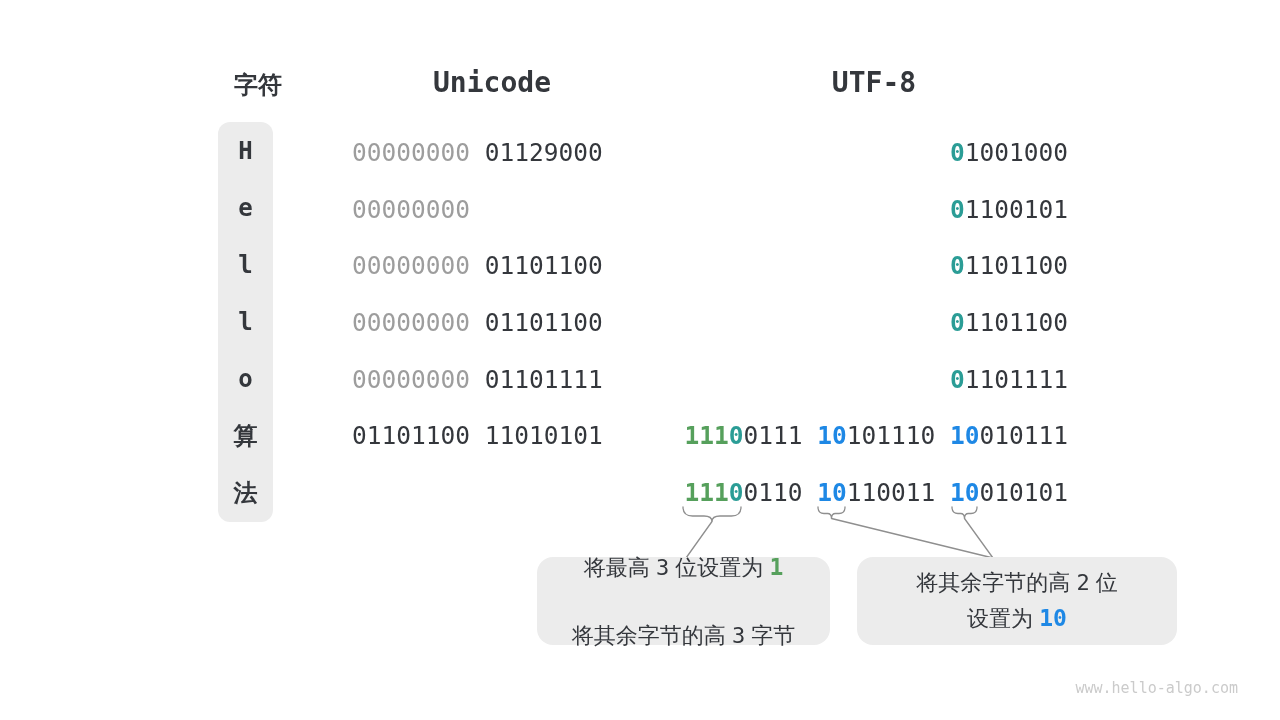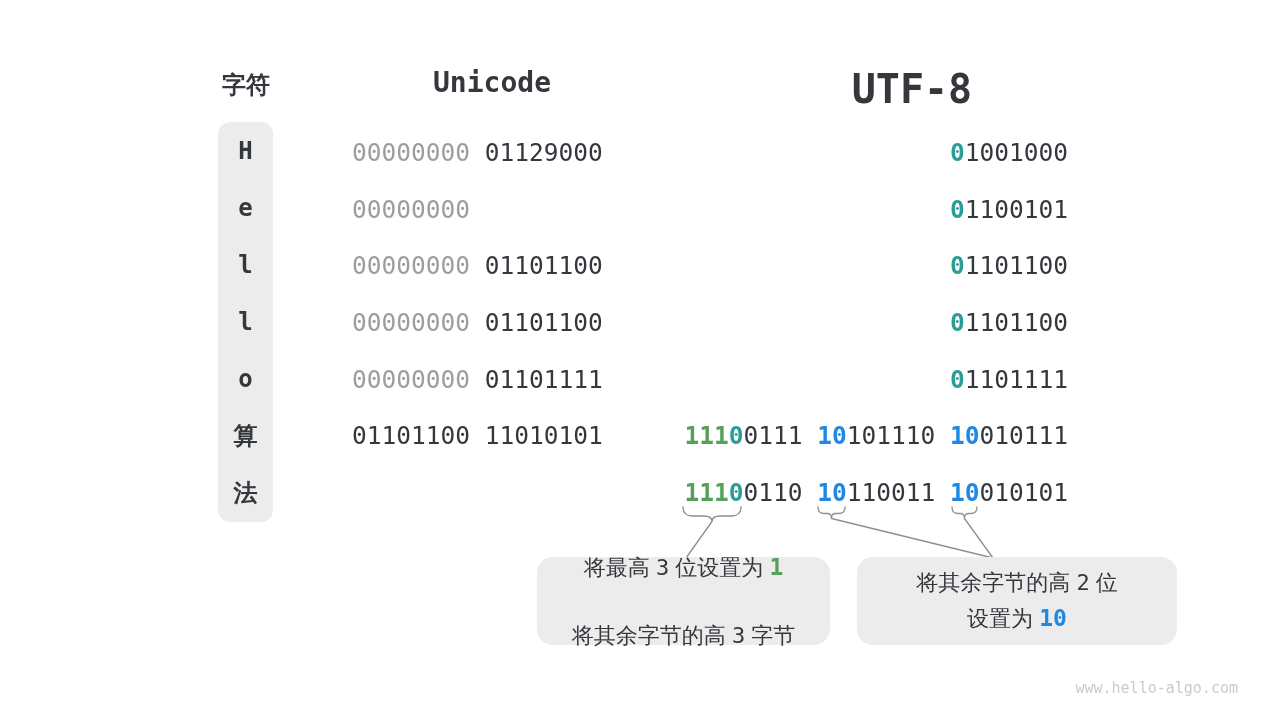--- a/index.html
+++ b/index.html
@@ -4,23 +4,23 @@
 <style>
   html,body{margin:0;padding:0;background:#fff;}
   .canvas{
     position:relative;width:1280px;height:720px;background:#fff;overflow:hidden;
     font-family:"Liberation Sans",sans-serif;
   }
 
   
   .hdr{position:absolute;top:66px;transform:translateX(-50%);font-weight:bold;
        color:var(--dark);white-space:nowrap;}
-  .hdr-char{left:246px;font-size:24px;top:69px;}
+  .hdr-char{left:258px;font-size:24px;top:69px;}
   .hdr-unicode{left:492px;font-size:28px;font-family:"DejaVu Sans Mono",monospace;}
-  .hdr-utf8{left:912px;font-size:40px;font-family:"DejaVu Sans Mono",monospace;}
+  .hdr-utf8{left:874px;font-size:28px;font-family:"DejaVu Sans Mono",monospace;}
 
   
   .char-panel{position:absolute;left:218px;top:122px;width:55px;height:400px;
               background:var(--panel);border-radius:12px;
               display:flex;flex-direction:column;}
   .char-cell{flex:1;display:flex;align-items:center;justify-content:center;
              font-family:"DejaVu Sans Mono",sans-serif;font-weight:bold;
              font-size:24px;color:var(--dark);}
 
   

